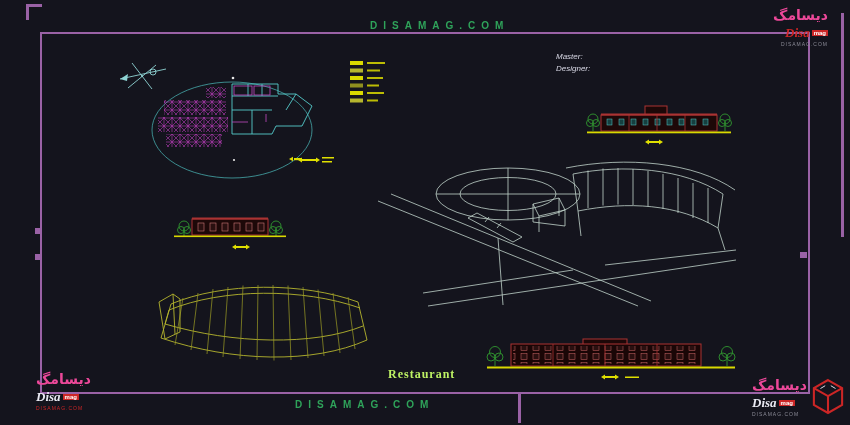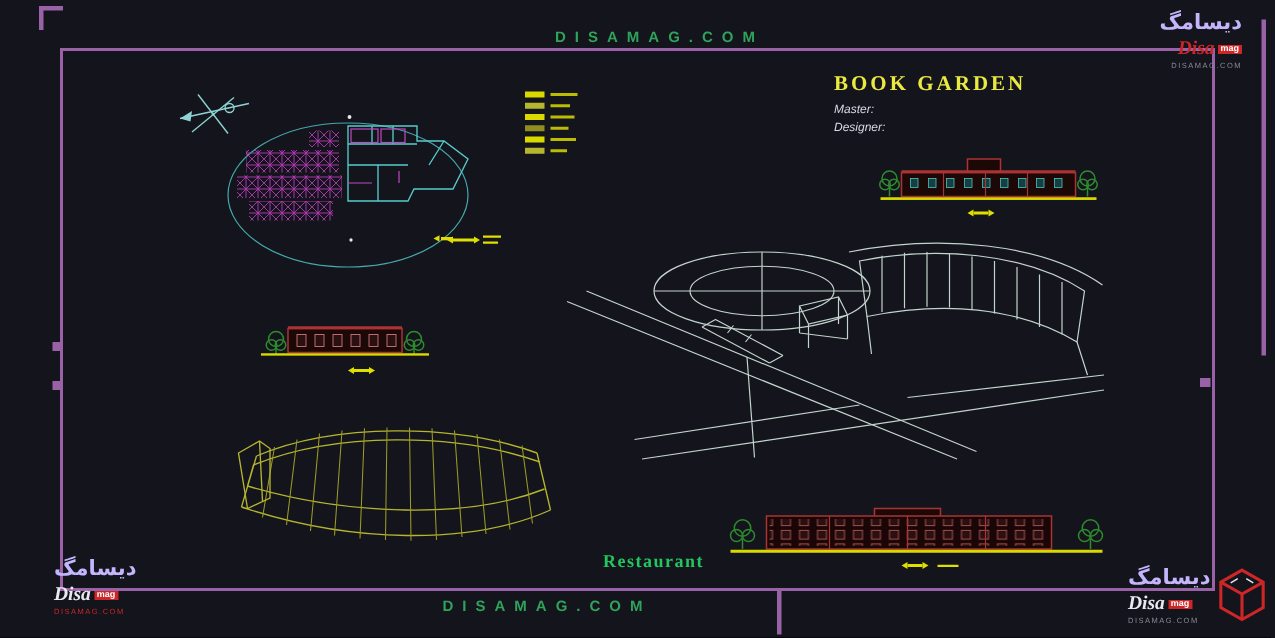--- a/index.html
+++ b/index.html
@@ -13,27 +13,27 @@
   .frame-main{position:absolute;left:40px;top:32px;width:766px;height:358px;border:2px solid #9a62a6;}
   .pbar{position:absolute;background:#9a62a6;}
   
   .wm{position:absolute;color:#2fa35a;font-size:10px;letter-spacing:6px;font-weight:bold;}
   .wm-top{left:370px;top:20px;}
   .wm-bottom{left:295px;top:399px;}
   
   .title-block{position:absolute;left:556px;top:49px;}
   .sheet-title{color:#e9e93f;font:bold 14px "Liberation Serif",serif;letter-spacing:2px;}
   .meta{color:#d9d9e6;font-size:8px;margin-top:3px;font-style:italic;}
-  .annot-restaurant{position:absolute;left:402px;top:367px;color:#22c55e;font:bold 12px "Liberation Serif",serif;letter-spacing:1px;}
+  .annot-restaurant{position:absolute;left:388px;top:367px;color:#bef264;font:bold 12px "Liberation Serif",serif;letter-spacing:1px;}
   
   .logo{position:absolute;line-height:1.15;}
   .logo-tr{left:740px;top:7px;width:88px;text-align:right;}
   .logo-bl{left:36px;top:371px;width:74px;text-align:left;}
   .logo-br{left:752px;top:377px;width:96px;display:flex;align-items:center;gap:5px;}
-  .logo-fa{color:#c4b5fd;font:bold 14px "DejaVu Sans",sans-serif;}
+  .logo-fa{color:#ec4899;font:bold 14px "DejaVu Sans",sans-serif;}
   .logo-en{font:italic bold 13px "Liberation Serif",serif;}
   .red{color:#cc2626;} .white{color:#e9e9f2;}
   .logo-badge{background:#cc2626;color:#fff;font:bold 6px "Liberation Sans",sans-serif;padding:0 2px;margin-left:2px;vertical-align:2px;}
   .logo-site{font-size:5px;line-height:1;letter-spacing:1px;color:#8a8a96;margin-top:1px;}
   .site-red{color:#cc2626;}
   .logo-col{display:flex;flex-direction:column;}
 </style>
 </head>
 <body>
 
@@ -45,21 +45,20 @@
   <div class="pbar" style="left:26px;top:4px;width:3px;height:16px;"></div>
   <div class="pbar" style="left:518px;top:393px;width:3px;height:30px;"></div>
   <div class="pbar" style="left:35px;top:228px;width:7px;height:6px;"></div>
   <div class="pbar" style="left:35px;top:254px;width:7px;height:6px;"></div>
   <div class="pbar" style="left:800px;top:252px;width:7px;height:6px;"></div>
 
   <div class="wm wm-top">DISAMAG.COM</div>
   <div class="wm wm-bottom">DISAMAG.COM</div>
 
   <div class="title-block">
-    <div class="sheet-title">BOOK GARDEN</div>
     <div class="meta">Master:</div>
     <div class="meta">Designer:</div>
   </div>
 
   <div class="annot-restaurant">Restaurant</div>
 
   <svg class="abs" style="left:118px;top:60px;" width="52" height="32" viewBox="0 0 52 32">
     <g stroke="#8fd4d4" stroke-width="0.9" fill="none">
       <path d="M2,19 L48,9"></path>
       <path d="M14,3 L34,29"></path>

